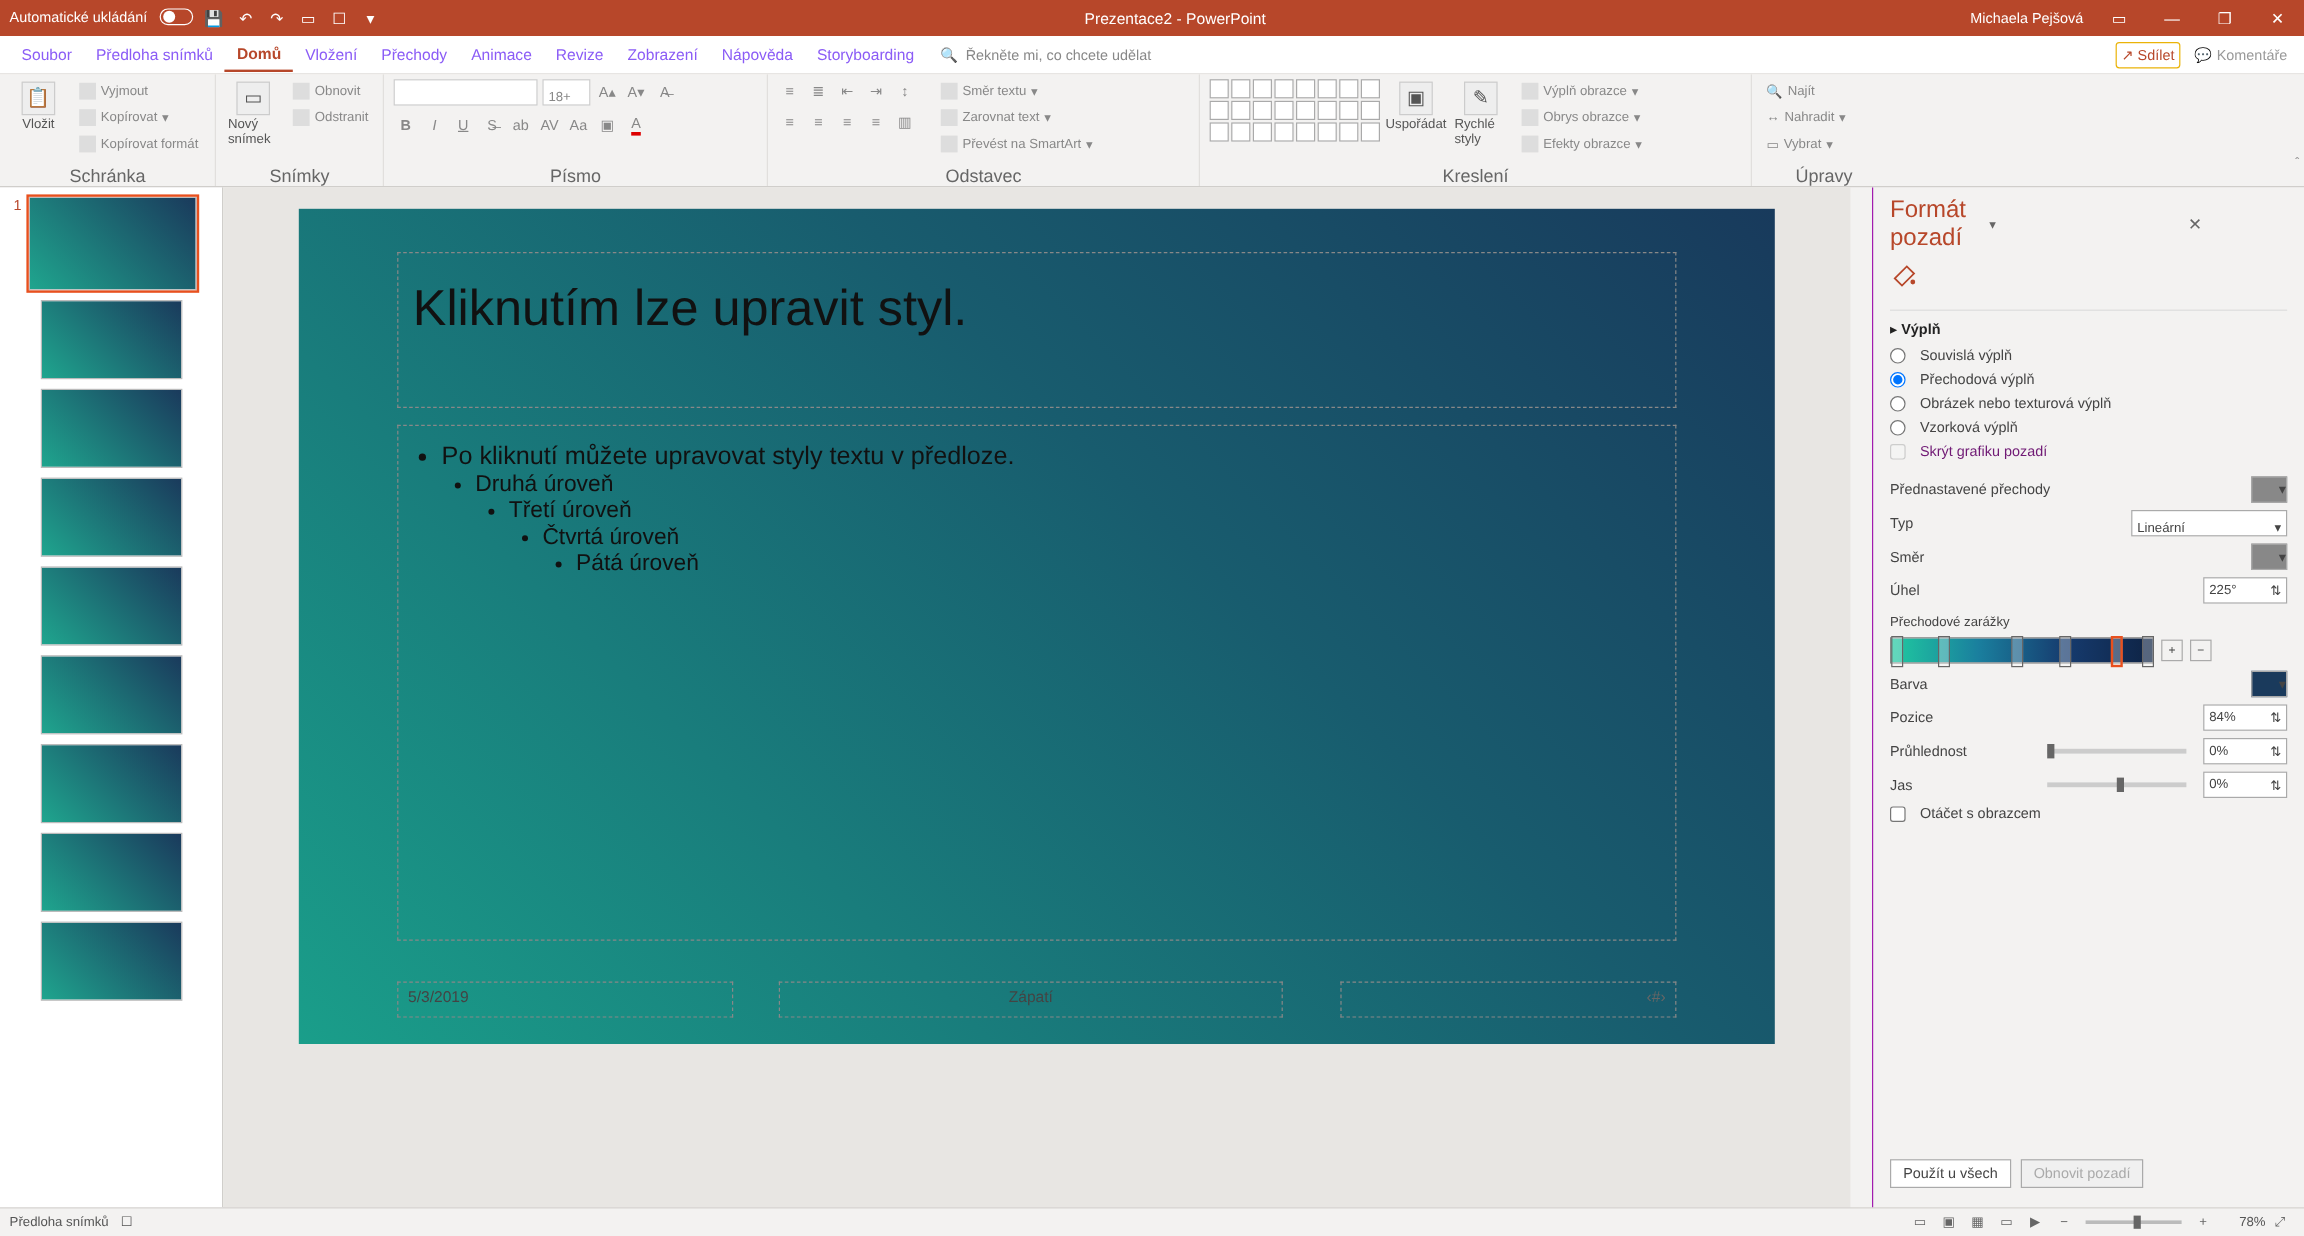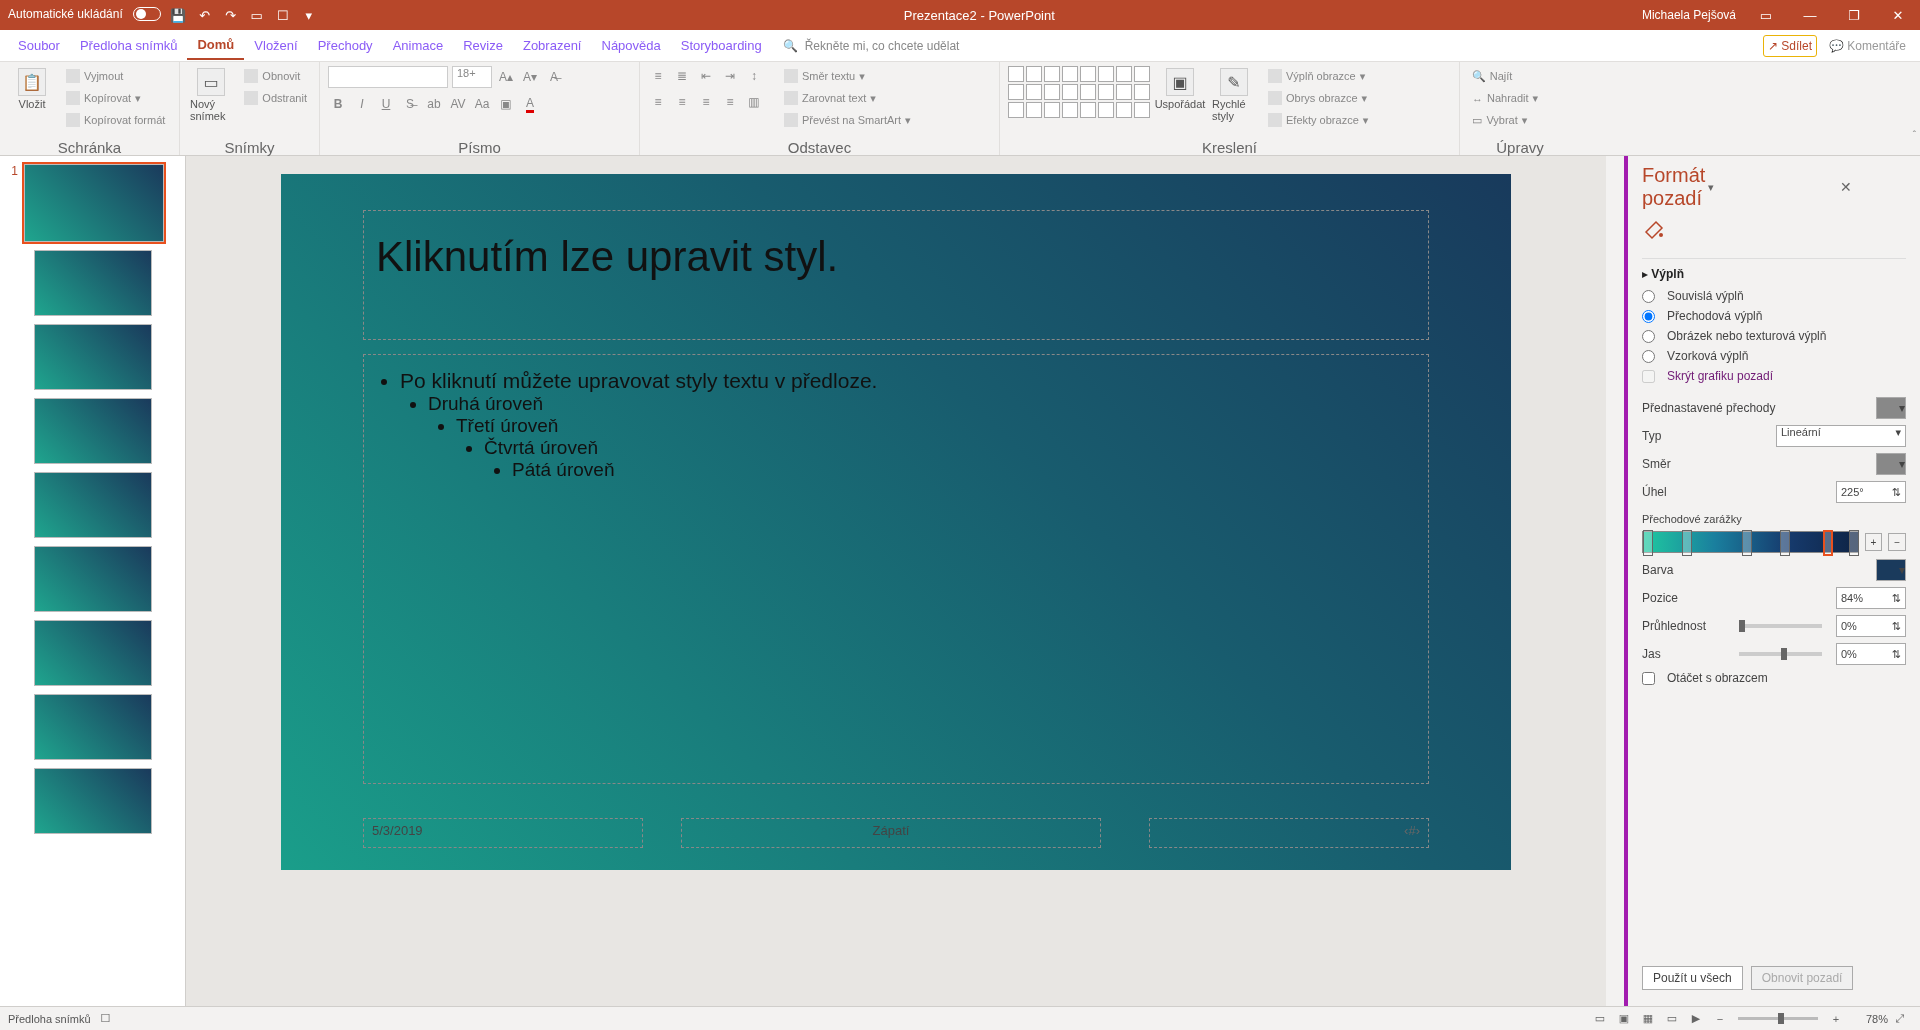--- a/index.html
+++ b/index.html
@@ -28,21 +28,21 @@
 .ribbon { height: 94px; background: #f3f2f1; display: flex; border-bottom: 1px solid #d0cecb; position: relative; }
 .rgroup { border-right: 1px solid #e1dfdd; padding: 4px 8px 2px 8px; display: flex; flex-direction: column; }
 .rgroup-body { flex: 1; display: flex; align-items: flex-start; gap: 6px; }
 .rgroup-label { font-size: 15px; color: #666; text-align: center; height: 14px; }
 .big-btn { display: flex; flex-direction: column; align-items: center; justify-content: center; width: 48px; padding: 2px; font-size: 11px; color: #555; gap: 2px; }
 .big-ico { width: 28px; height: 28px; background: #eee; border: 1px solid #ccc; display: flex; align-items: center; justify-content: center; font-size: 16px; }
 .small-row { display: flex; flex-direction: column; gap: 2px; font-size: 11px; color: #888; }
 .small-item { display: flex; align-items: center; gap: 4px; height: 20px; padding: 0 4px; }
 .small-ico { width: 14px; height: 14px; background: #ddd; }
 .font-box { width: 120px; height: 22px; border: 1px solid #ccc; background: #fff; }
-.size-box { width: 40px; height: 22px; border: 1px solid #ccc; background: #fff; font-size: 11px; padding-left: 4px; display: flex; align-items: flex-start; color: #888; }
+.size-box { width: 40px; height: 22px; border: 1px solid #ccc; background: #fff; font-size: 11px; padding-left: 4px; display: flex; align-items: flex-end; color: #888; }
 .fmt-row { display: flex; gap: 4px; align-items: center; }
 .fmt-btn { width: 20px; height: 20px; display: flex; align-items: center; justify-content: center; font-size: 12px; color: #888; }
 .shapes-grid { display: grid; grid-template-columns: repeat(8, 16px); grid-auto-rows: 16px; gap: 2px; }
 .shape-cell { border: 1px solid #aaa; background: #fff; }
 .collapse-btn { position: absolute; right: 4px; bottom: 14px; font-size: 10px; color: #888; }
 
 
 .work { display: flex; height: calc(100% - 30px - 32px - 94px - 24px); }
 .thumbs { width: 186px; background: #fff; border-right: 1px solid #d0cecb; overflow-y: auto; padding: 8px 6px; }
 .thumb-row { display: flex; align-items: flex-start; gap: 6px; margin-bottom: 8px; }
@@ -57,32 +57,32 @@
 .ph-body { left: 82px; top: 180px; right: 82px; height: 430px; padding: 14px 12px; color: #111; font-size: 21px; }
 .ph-body ul { list-style: disc; margin-left: 24px; }
 .ph-body ul ul { font-size: 19px; margin-left: 28px; }
 .ph-foot { bottom: 22px; height: 30px; font-size: 13px; color: #444; padding: 4px 8px; }
 .ph-date { left: 82px; width: 280px; }
 .ph-ftr { left: 400px; width: 420px; text-align: center; }
 .ph-num { right: 82px; width: 280px; text-align: right; color: #666; }
 .vscroll { width: 18px; background: #f3f2f1; }
 
 
-.pane { width: 296px; background: #f3f2f1; border-left: 4px solid #a21caf; padding: 8px 14px; font-size: 12px; color: #444; display: flex; flex-direction: column; }
+.pane { width: 360px; background: #f3f2f1; border-left: 1px solid #a21caf; padding: 8px 14px; font-size: 12px; color: #444; display: flex; flex-direction: column; }
 .pane-title { font-size: 20px; color: #217346; color: #B7472A; font-weight: 400; display: flex; align-items: center; }
 .pane-title span { flex: 1; }
 .pane-close { font-size: 14px; color: #666; }
 .pane-ico { width: 28px; height: 28px; margin: 8px 0; }
 .pane-sec { border-top: 1px solid #ddd; padding-top: 8px; margin-top: 4px; }
 .pane-sec-h { color: #222; font-size: 12px; margin-bottom: 8px; }
 .pane-row { display: flex; align-items: center; margin: 6px 0; gap: 6px; }
 .pane-row label { flex: 1; }
 .pane-row input[type=radio], .pane-row input[type=checkbox] { margin-right: 6px; }
 .num-box { width: 70px; height: 22px; border: 1px solid #aaa; background: #fff; font-size: 11px; padding: 0 4px; display: flex; align-items: center; justify-content: space-between; }
-.dd { width: 130px; height: 22px; border: 1px solid #aaa; background: #fff; font-size: 11px; padding: 0 4px; display: flex; align-items: flex-start; justify-content: space-between; }
+.dd { width: 130px; height: 22px; border: 1px solid #aaa; background: #fff; font-size: 11px; padding: 0 4px; display: flex; align-items: flex-end; justify-content: space-between; }
 .swatch { width: 30px; height: 22px; border: 1px solid #aaa; background: #888; display: flex; align-items: center; justify-content: flex-end; }
 .grad-bar { height: 22px; width: 220px; background: linear-gradient(to right, #1fc9a0, #1a7f9e, #163b6e, #0e2344); border: 1px solid #888; position: relative; }
 .gstop { position: absolute; top: -2px; width: 10px; height: 26px; border: 1px solid #666; background: rgba(255,255,255,0.3); }
 .gstop.sel { border: 2px solid #E8501E; }
 .slider { flex: 1; height: 4px; background: #ccc; position: relative; margin: 0 8px; }
 .slider-thumb { position: absolute; top: -4px; width: 6px; height: 12px; background: #666; }
 .pane-foot { margin-top: auto; display: flex; gap: 8px; padding: 8px 0; }
 .pane-btn { padding: 4px 10px; border: 1px solid #aaa; background: #fff; font-size: 12px; }
 .pane-btn.dis { color: #aaa; background: #f0f0f0; }
 .sm-icon { width: 18px; height: 18px; border: 1px solid #aaa; display:flex; align-items:center; justify-content:center; font-size:10px; }

